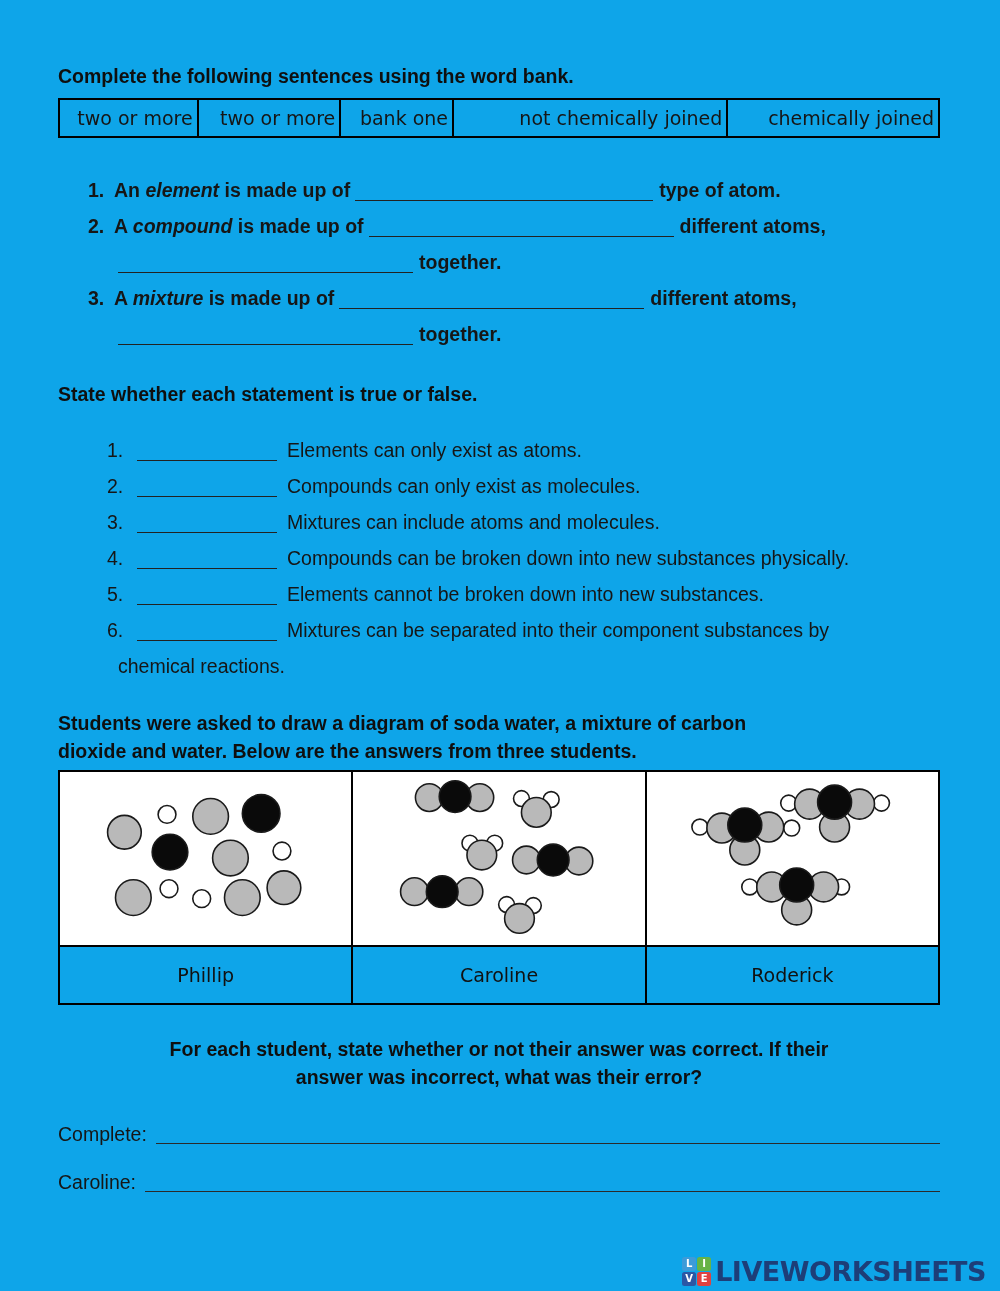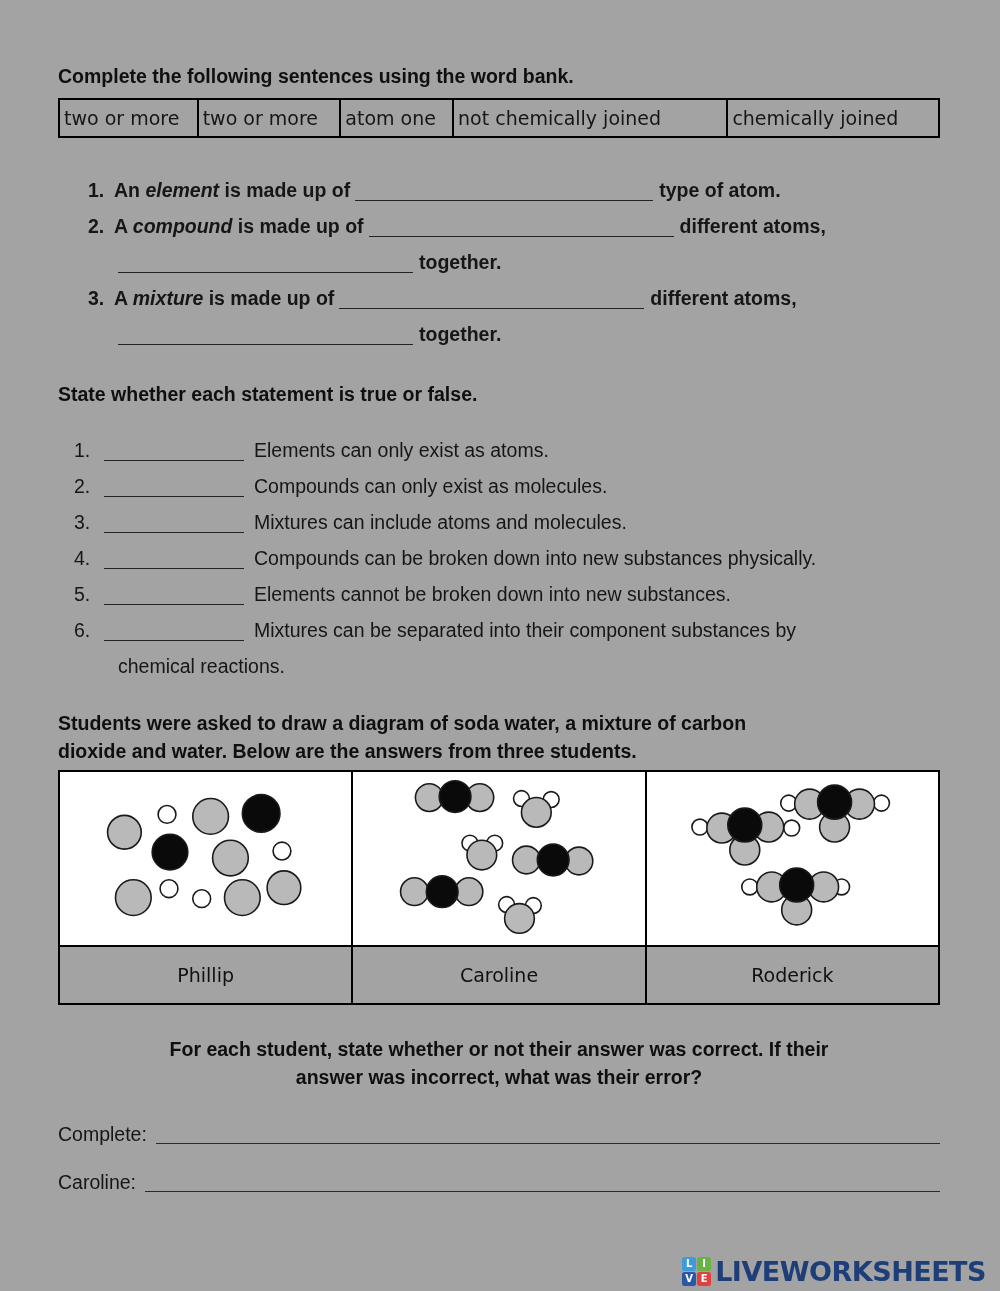--- a/index.html
+++ b/index.html
@@ -1,37 +1,37 @@
 <!DOCTYPE html>
 <html><head>
 <meta charset="utf-8">
 <style>
   * { margin:0; padding:0; box-sizing:border-box; }
   html,body { background:#ffffff; }
   .page {
     position:relative;
     width:1000px; height:1291px;
-    background:#a3a3a3;
+    background:#0ea5e9;
     font-family:"Liberation Sans", sans-serif;
     color:#161616;
     padding:62px 60px 0 58px;
     overflow:hidden;
   }
   .h { font-size:19.5px; font-weight:bold; line-height:28px; color:#0f0f0f; }
 
   
   table.word-bank {
     width:882px; margin-top:8px;
     border-collapse:collapse;
     font-family:"DejaVu Sans", sans-serif;
     font-size:19px;
   }
   table.word-bank td {
     border:2px solid #000;
-    text-align:left;
+    text-align:right;
     height:38px;
     padding:0 4px;
   }
   col.c1{width:139px;} col.c2{width:143px;} col.c3{width:113px;} col.c4{width:275px;} col.c5{width:212px;}
 
   
   .q-list { margin-top:34px; font-size:19.5px;font-weight:bold; }
   .qline { line-height:36px; white-space:nowrap; margin-left:30px; }
   .qnum { display:inline-block; width:26px; }
   .qcont { margin-left:60px; }
@@ -40,21 +40,21 @@
     border-bottom:1.6px solid #222;
     height:14px;
     vertical-align:-4px;
     margin:0 6px 0 5px;
   }
   .b300{width:298px;} .b305{width:305px;} .b295{width:295px;} .b140{width:140px; margin:0 10px 0 4px;}
 
   
   .tf-heading { margin-top:28px; }
   .tf-list { margin-top:24px; font-size:19.5px; }
-  .tfline { line-height:36px; white-space:nowrap; margin-left:16px; }
+  .tfline { line-height:36px; white-space:nowrap; margin-left:49px; }
   .tfcont { margin-left:60px; }
 
   
   .students-heading { margin-top:25px; }
   table.diagrams {
     width:882px; margin-top:5px;
     border-collapse:collapse;
     table-layout:fixed;
   }
   table.diagrams td {
@@ -115,21 +115,21 @@
         <col class="c1">
         <col class="c2">
         <col class="c3">
         <col class="c4">
         <col class="c5">
       </colgroup>
     <tbody>
         <tr>
       <td>two or more</td>
       <td>two or more</td>
-      <td>atom one</td>
+      <td>bank one</td>
       <td>not chemically joined</td>
       <td>chemically joined</td>
     </tr>
   </tbody>
     </table>
 
   <div class="q-list">
     <div class="qline">
       <span class="qnum">1.</span><span>An </span><i>element</i><span> is made up of</span><span class="blank b300"></span><span>type of atom.</span>
     </div>

